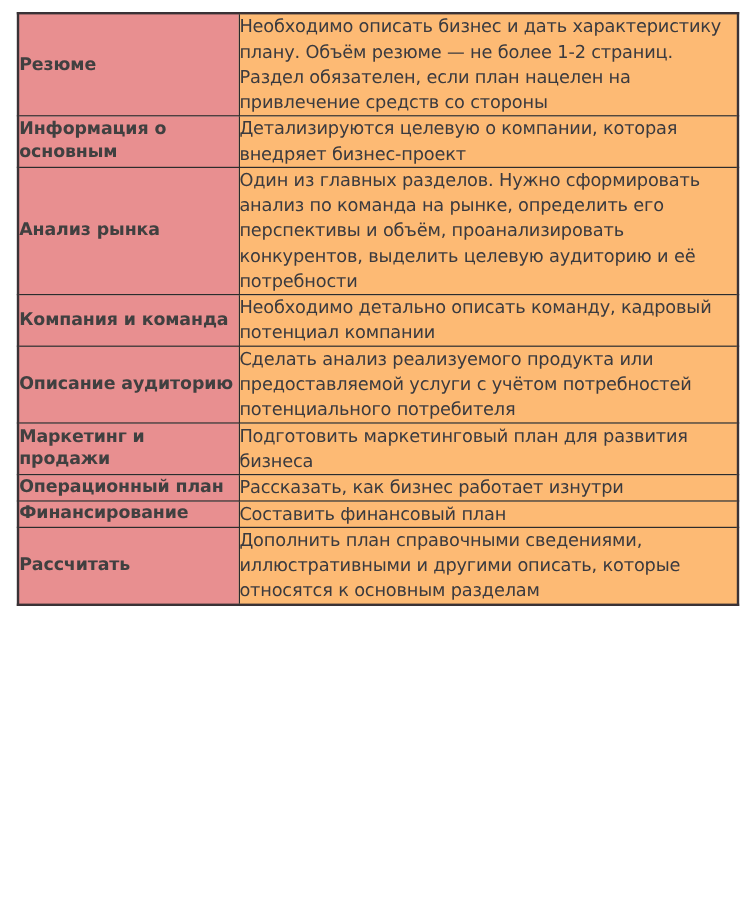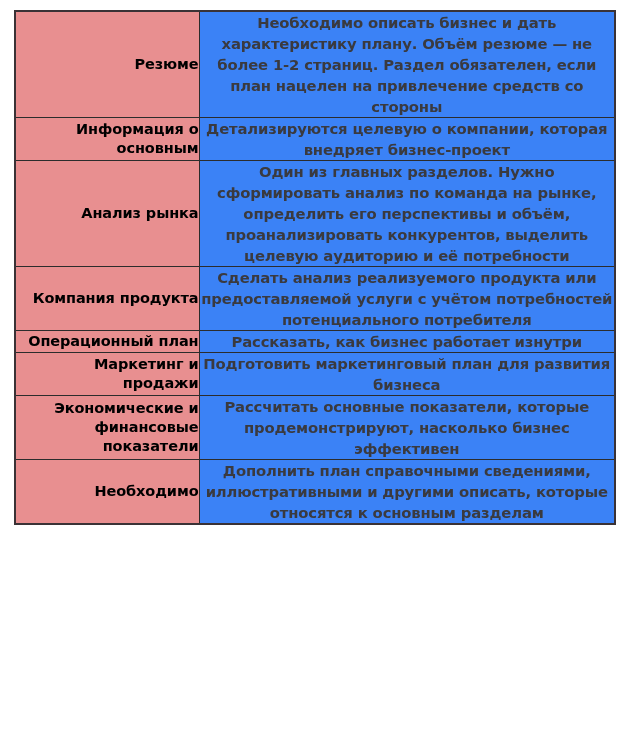--- a/index.html
+++ b/index.html
@@ -26,36 +26,36 @@
 
   #plan-table td {
     border: 1px solid #2c2c2c;
     vertical-align: middle;
     padding: 0;
   }
 
   td.section-name {
     width: 184px;
     background: #e88f90;
-    color: #000000;
+    color: #404040;
     font-weight: bold;
     font-size: 14.5px;
     line-height: 1.30;
-    text-align: right;
+    text-align: left;
     padding: 5px 6px;
     letter-spacing: -0.1px;
   }
 
   td.section-desc {
-    background: #3b82f6;
+    background: #fdba74;
     color: #3a3a3f;
-    font-weight: bold;
+    font-weight: normal;
     font-size: 14.8px;
     line-height: 1.42;
-    text-align: center;
+    text-align: left;
     vertical-align: middle;
     padding: 6px 4px 6px 8px;
     letter-spacing: -0.15px;
   }
 
   .desc-inner, .name-inner {
     display: block;
   }
 </style>
 </head>
@@ -88,61 +88,69 @@
 
     <tr>
       <td class="section-name">
         <span class="name-inner">Анализ рынка</span>
       </td>
       <td class="section-desc">
         <span class="desc-inner">Один из главных разделов. Нужно сформировать анализ по команда на рынке, определить его перспективы и объём, проанализировать конкурентов, выделить целевую аудиторию и её потребности</span>
       </td>
     </tr>
 
+    <tr>
+      <td class="section-name">
+        <span class="name-inner">Компания и команда</span>
+      </td>
+      <td class="section-desc">
+        <span class="desc-inner">Необходимо детально описать команду, кадровый потенциал компании</span>
+      </td>
+    </tr>
 
     <tr>
       <td class="section-name">
-        <span class="name-inner">Компания продукта</span>
+        <span class="name-inner">Описание аудиторию</span>
       </td>
       <td class="section-desc">
         <span class="desc-inner">Сделать анализ реализуемого продукта или предоставляемой услуги с учётом потребностей потенциального потребителя</span>
+      </td>
+    </tr>
+
+    <tr>
+      <td class="section-name">
+        <span class="name-inner">Маркетинг и продажи</span>
+      </td>
+      <td class="section-desc">
+        <span class="desc-inner">Подготовить маркетинговый план для развития бизнеса</span>
       </td>
     </tr>
 
     <tr>
       <td class="section-name">
         <span class="name-inner">Операционный план</span>
       </td>
       <td class="section-desc">
         <span class="desc-inner">Рассказать, как бизнес работает изнутри</span>
       </td>
     </tr>
 
     <tr>
       <td class="section-name">
-        <span class="name-inner">Маркетинг и продажи</span>
+        <span class="name-inner">Финансирование</span>
       </td>
       <td class="section-desc">
-        <span class="desc-inner">Подготовить маркетинговый план для развития бизнеса</span>
+        <span class="desc-inner">Составить финансовый план</span>
       </td>
     </tr>
 
 
     <tr>
       <td class="section-name">
-        <span class="name-inner">Экономические и финансовые показатели</span>
-      </td>
-      <td class="section-desc">
-        <span class="desc-inner">Рассчитать основные показатели, которые продемонстрируют, насколько бизнес эффективен</span>
-      </td>
-    </tr>
-
-    <tr>
-      <td class="section-name">
-        <span class="name-inner">Необходимо</span>
+        <span class="name-inner">Рассчитать</span>
       </td>
       <td class="section-desc">
         <span class="desc-inner">Дополнить план справочными сведениями, иллюстративными и другими описать, которые относятся к основным разделам</span>
       </td>
     </tr>
 
   </tbody>
 </table>
 
 </body></html>

